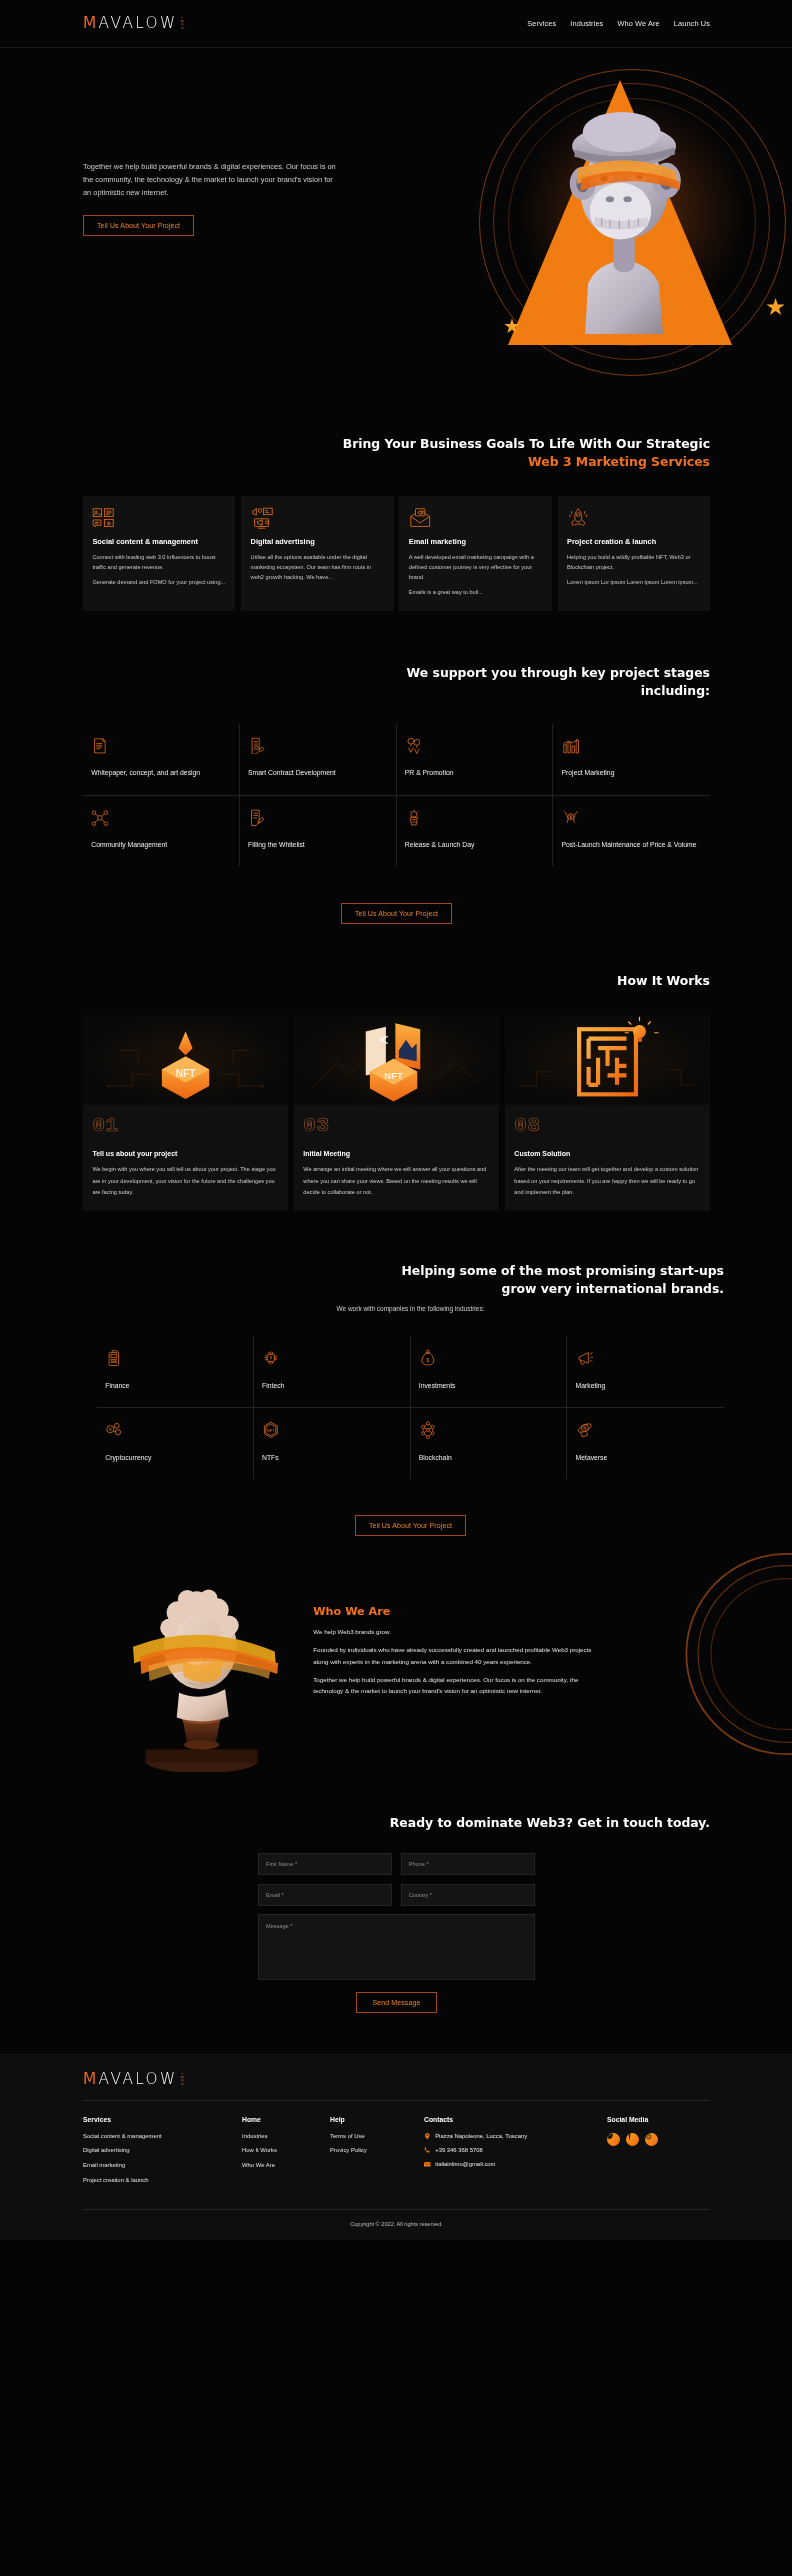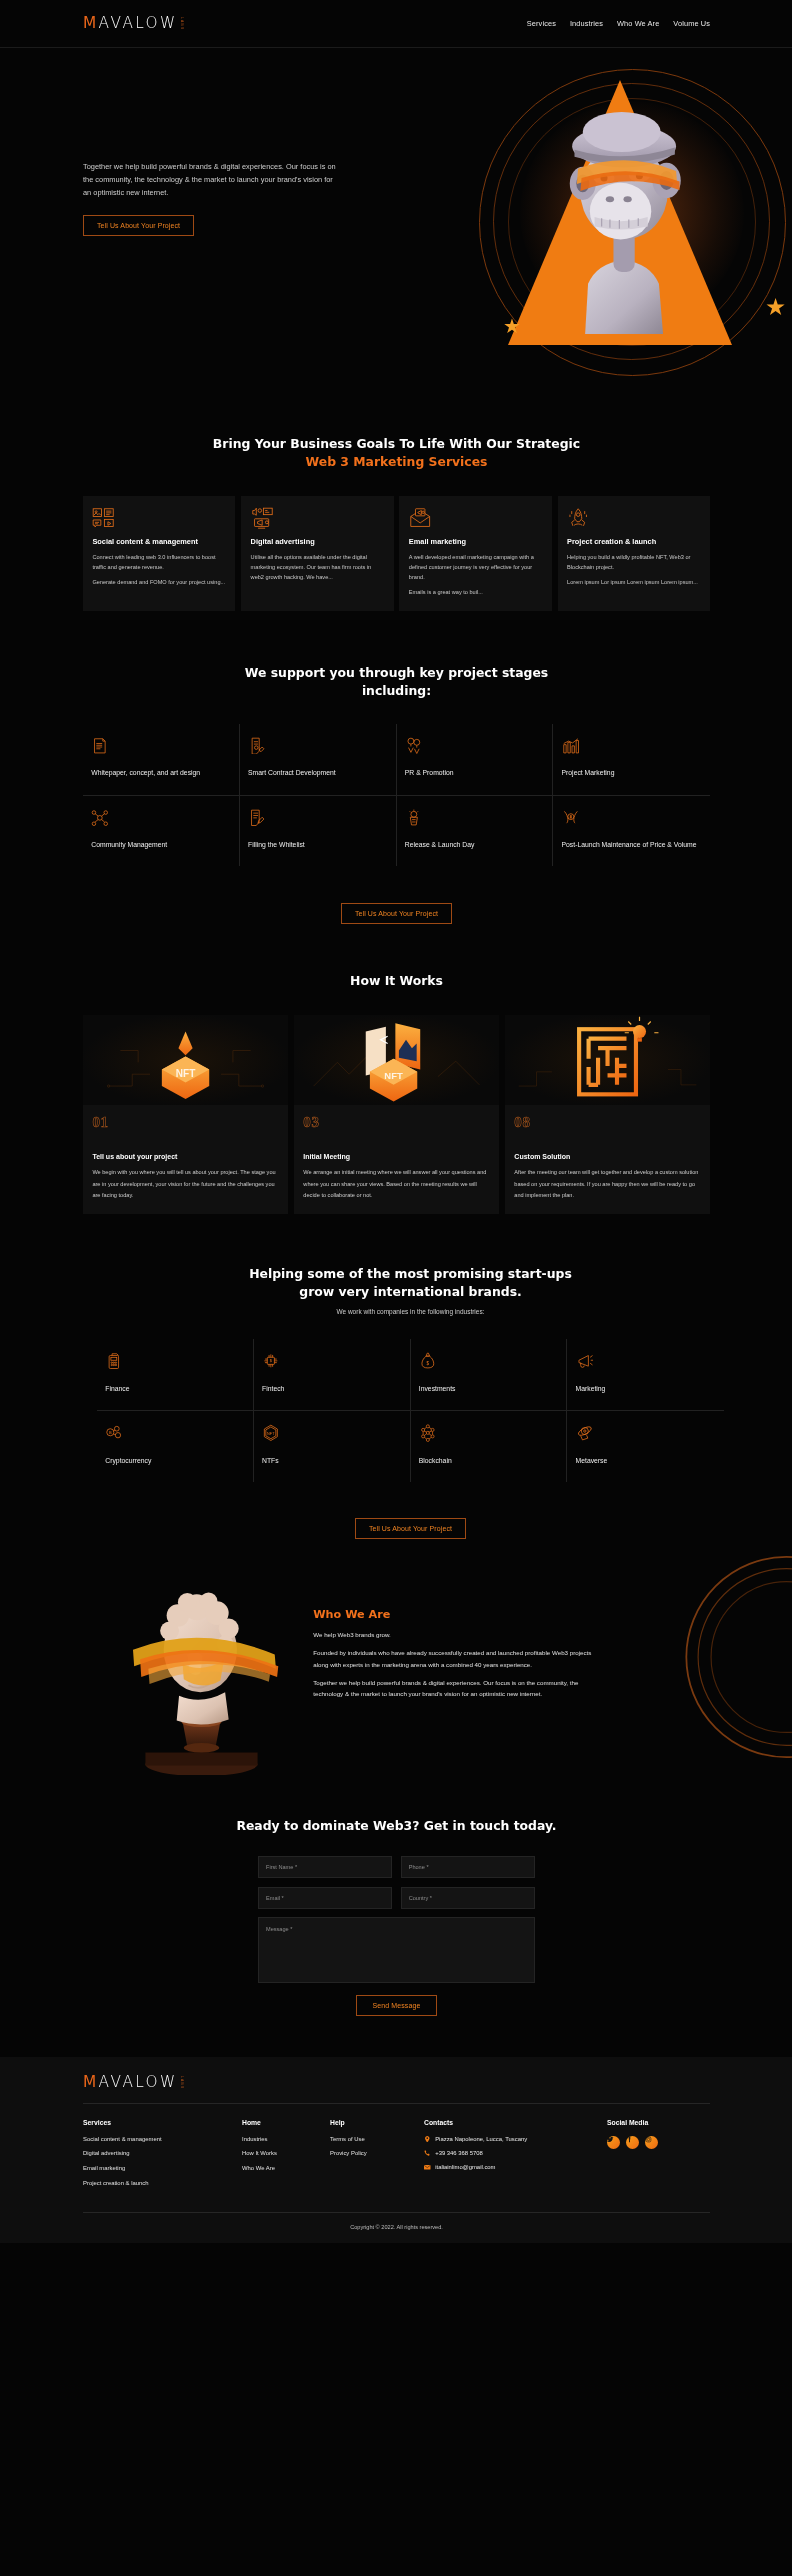--- a/index.html
+++ b/index.html
@@ -114,21 +114,21 @@
     display: inline-block; margin-top: 15.3px;
     border: 0.6px solid #9f4a14; color: #f08322; background: transparent;
     font-size: 7px; padding: 5.9px 13px; letter-spacing: 0.1px; cursor: pointer;
     font-family: "Liberation Sans", sans-serif;
   }
 
   
   .section { position: relative; }
   h2.sec-title {
     font-family: "DejaVu Sans", sans-serif;
-    font-size: 12.4px; font-weight: bold; text-align: center;
+    font-size: 12.4px; font-weight: bold; text-align: right;
     line-height: 1.45; color: #fff;
   }
   .sec-title .accent { color: #f2711c; display: block; }
   p.sec-sub { text-align: center; font-size: 6.5px; color: #cfcfcf; margin-top: 7px; }
 
   
   .svc-grid { display: flex; gap: 5.9px; margin-top: 25px; }
   .svc-card {
     flex: 1; background: #111111; padding: 10.6px 9.4px 11.8px;
     height: 115px; overflow: hidden;
@@ -160,23 +160,23 @@
   
   .steps { display: flex; gap: 5.9px; margin-top: 25px; }
   .step-card { flex: 1; background: #101010; overflow: hidden; }
   .step-art {
     height: 90px; width: 100%; position: relative; overflow: hidden;
     background: radial-gradient(ellipse at center, #1b1208 0%, #090909 72%);
   }
   .step-art svg { position: absolute; inset: 0; width: 100%; height: 100%; }
   .step-body { padding: 10.6px 9.4px 13px; }
   .step-num {
-    font-family: Liberation Serif, serif; font-size: 15px; font-weight: bold;
+    font-family: Liberation Mono, monospace; font-size: 21px; font-weight: bold;
     color: transparent; -webkit-text-stroke: 0.6px #a8551b; letter-spacing: 0.6px;
-    line-height: 1; margin-bottom: 23px;
+    line-height: 1; margin-bottom: 14px;
   }
   .step-title { font-size: 7px; font-weight: bold; margin-bottom: 7px; color:#fff; }
   .step-text { font-size: 5.6px; line-height: 2.05; color: #cdcdcd; }
 
   
   .who { display: flex; gap: 17.7px; align-items: flex-start; margin-top: 5.9px; }
   .who-art {
     width: 189px; height: 195px; position: relative; flex: none;
     margin-left: 23.6px;
   }
@@ -247,21 +247,21 @@
     <div class="logo">
       <div class="logo-text">
         <span class="logo-m">M</span><span>AVALOW</span>
       </div>
       <div class="logo-labs">LABS</div>
     </div>
     <nav class="main-nav">
       <a href="#">Services</a>
       <a href="#">Industries</a>
       <a href="#">Who We Are</a>
-      <a href="#">Volume Us</a>
+      <a href="#">Launch Us</a>
     </nav>
   </div>
 </header>
 
 <section class="hero">
   <div class="hero-art">
     <div class="ring r1"></div>
     <div class="ring r2"></div>
     <div class="ring r3"></div>
     <div class="glow"></div>

